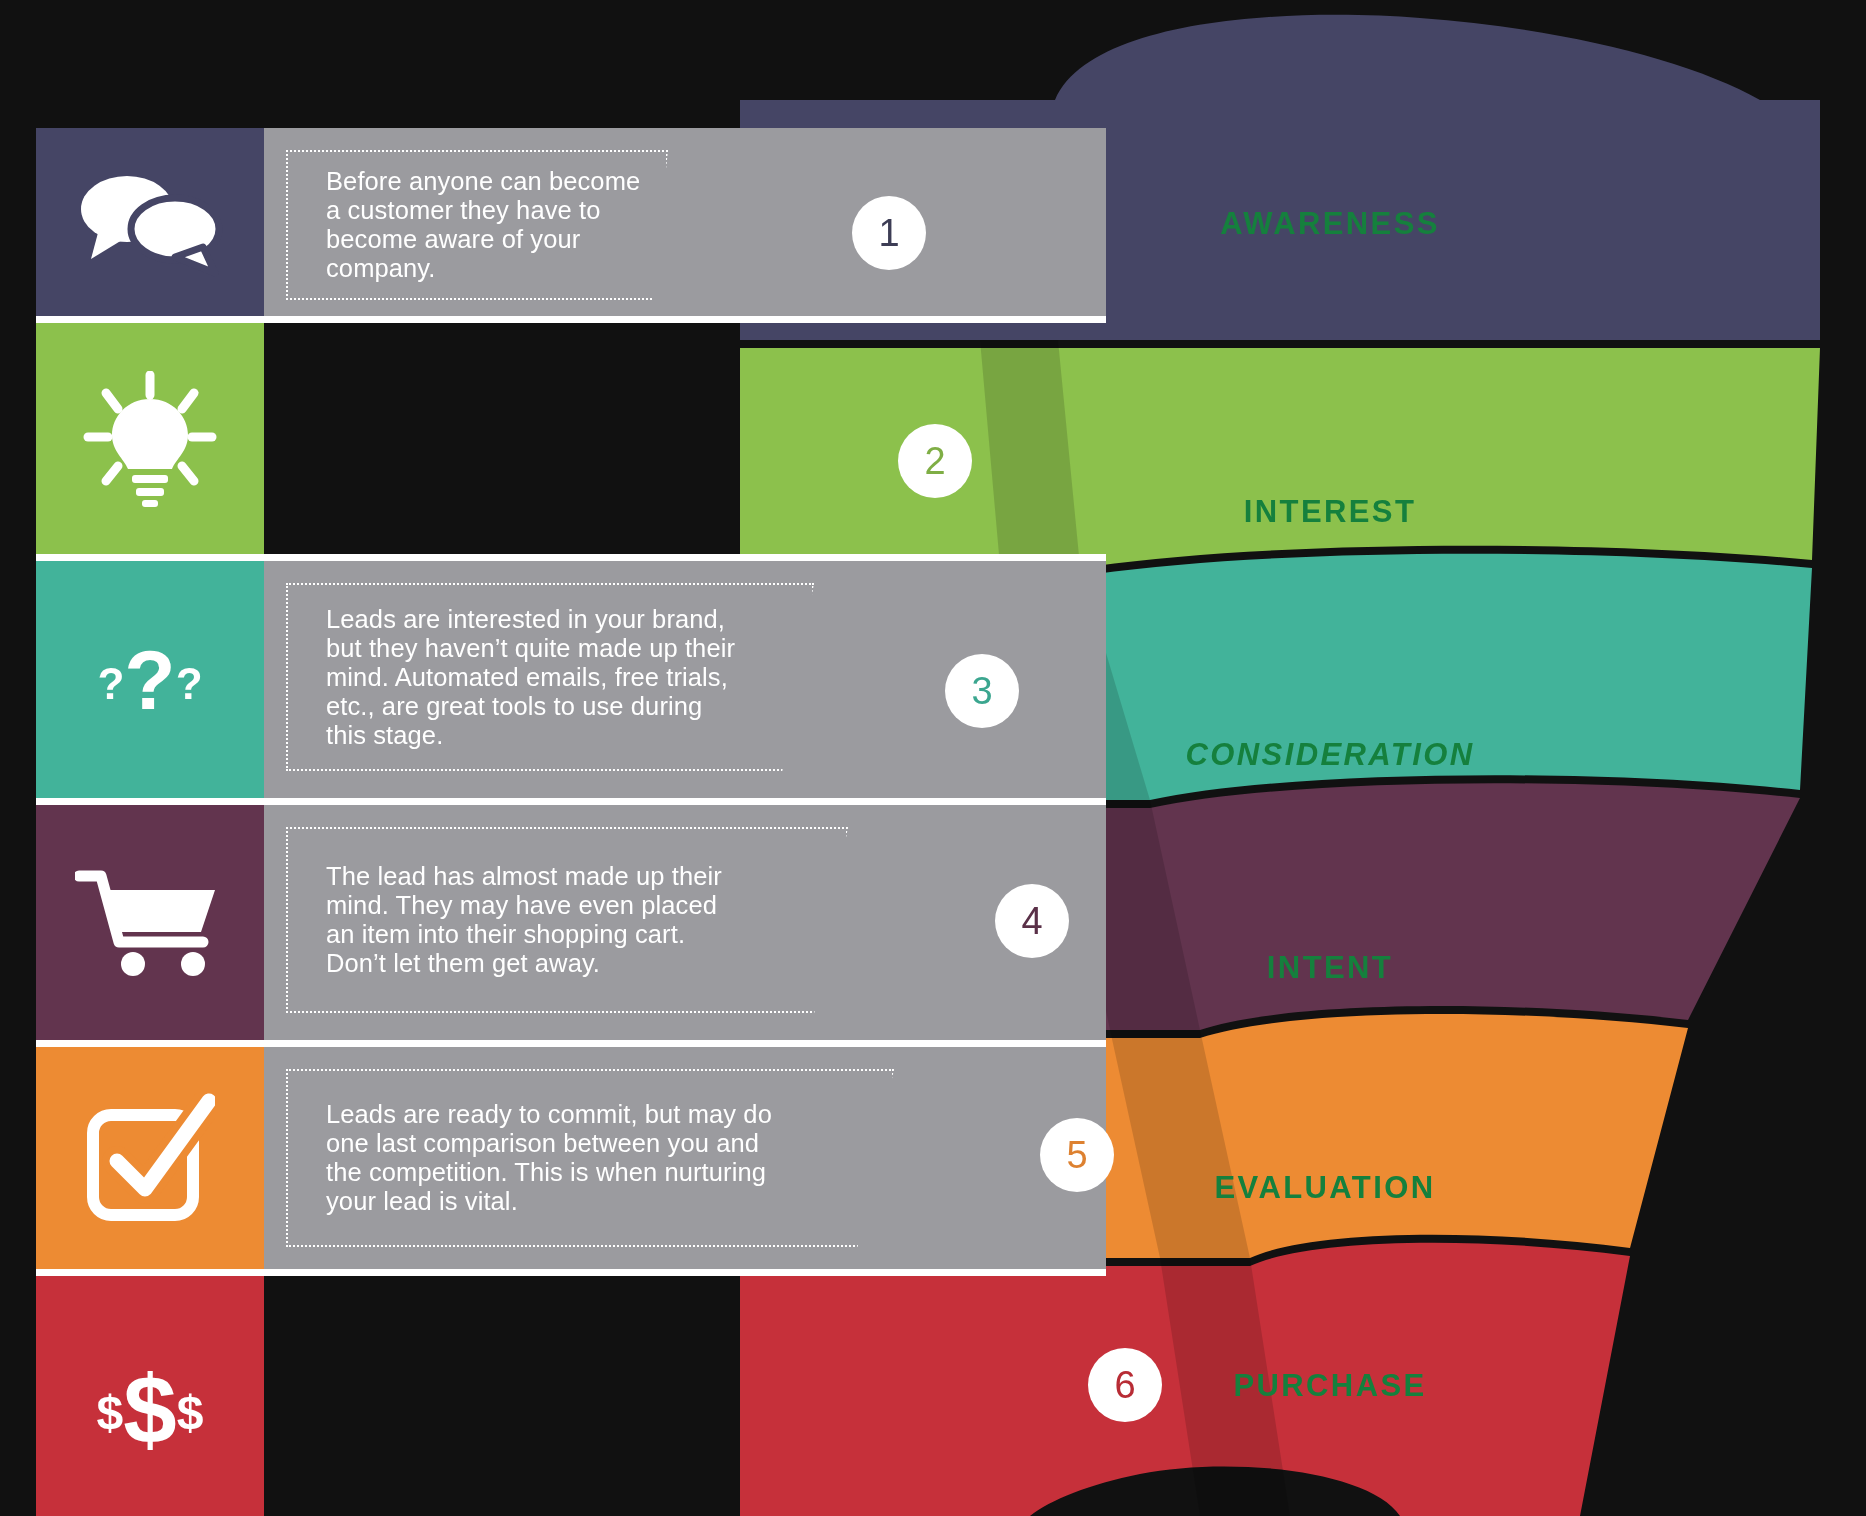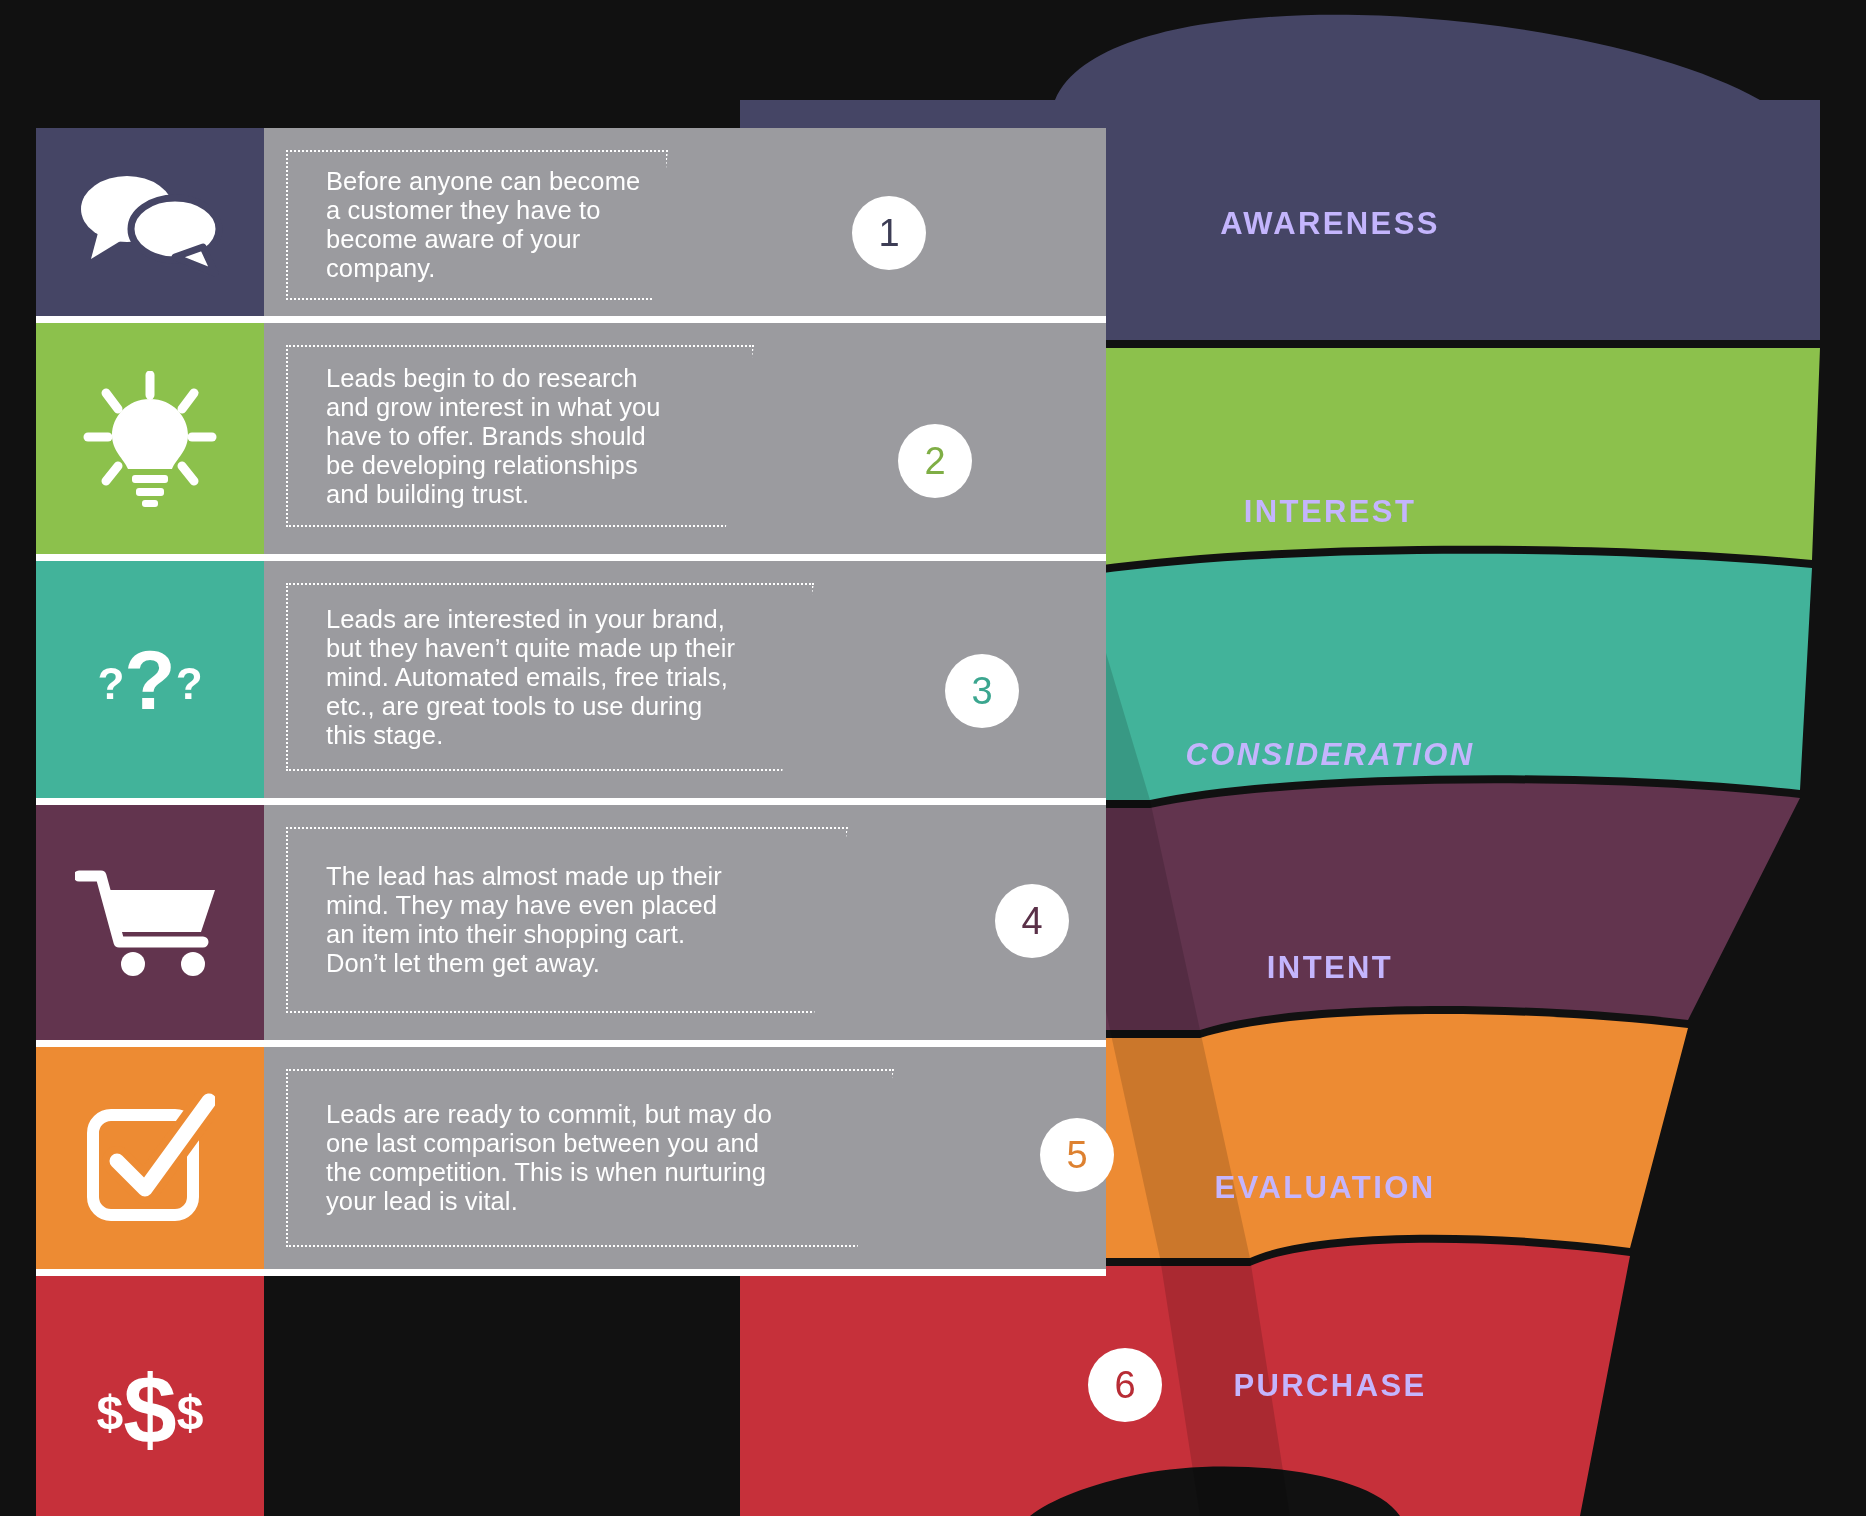--- a/index.html
+++ b/index.html
@@ -90,21 +90,21 @@
     position: absolute;
     left: 0;
     top: 0;
     width: 1866px;
     height: 1516px;
     pointer-events: none;
   }
 
   .stage-label {
     position: absolute;
-    color: #c4b5fd;
+    color: #15803d;
     font-size: 31px;
     font-weight: bold;
     letter-spacing: 2.4px;
     text-align: center;
     z-index: 25;
     white-space: nowrap;
   }
 
   .num-circle {
     position: absolute;
@@ -216,30 +216,20 @@
             <line x1="132" y1="66" x2="112" y2="66"></line>
             <line x1="26" y1="110" x2="38" y2="95"></line>
             <line x1="114" y1="110" x2="102" y2="95"></line>
           </g>
           <path d="M 70,28 C 93,28 108,46 108,64 C 108,80 96,88 92,98 L 48,98 C 44,88 32,80 32,64 C 32,46 47,28 70,28 Z" fill="#ffffff"></path>
           <rect x="52" y="104" width="36" height="8" rx="3" fill="#ffffff"></rect>
           <rect x="56" y="117" width="28" height="8" rx="3" fill="#ffffff"></rect>
           <rect x="62" y="129" width="16" height="7" rx="3" fill="#ffffff"></rect>
         </svg>
       </div>
-      <div class="row-desc">
-        <div class="desc-box" style="left:22px; top:22px; width:468px; height:182px;
-                    clip-path: polygon(0 0, 100% 0, 94% 100%, 0 100%);">
-          <span class="desc-text">Leads begin to do research
-and grow interest in what you
-have to offer. Brands should
-be developing relationships
-and building trust.</span>
-        </div>
-      </div>
     </div>
     <div class="sep" style="top:426px; width:1070px;"></div>
 
     <div class="row" style="top:433px; height:237px;">
       <div class="row-icon" style="background:#42b39a;">
         <span class="qmarks">
           <span class="small">?</span>?<span class="small">?</span>
         </span>
       </div>
       <div class="row-desc">

